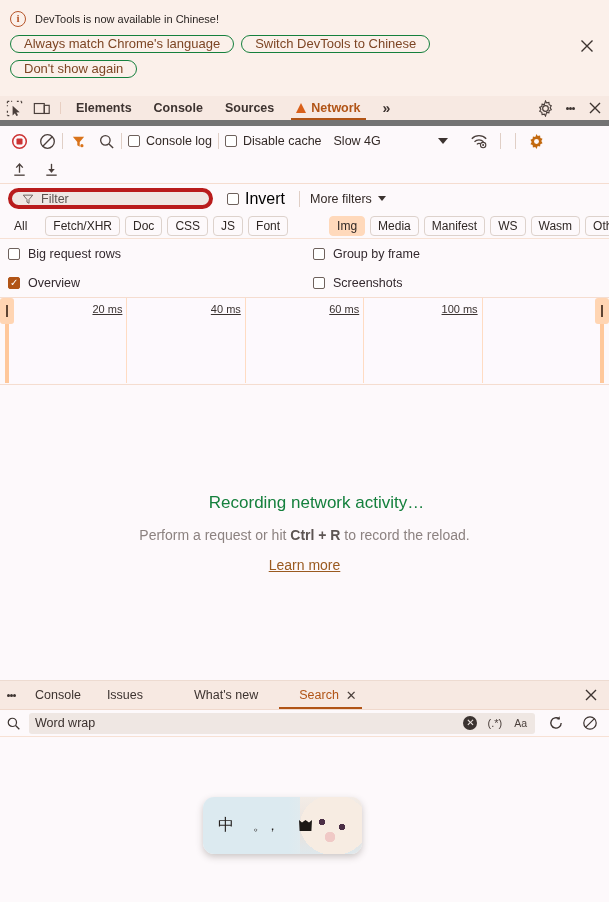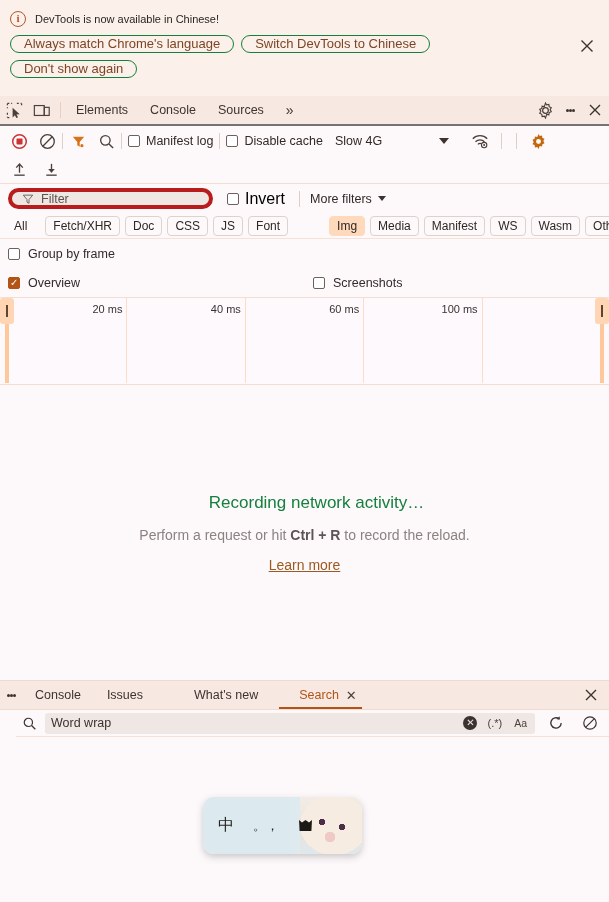--- a/index.html
+++ b/index.html
@@ -41,21 +41,22 @@
   .notif-close {
     position: absolute; right: 12px; top: 36px;
     width: 20px; height: 20px; cursor: pointer;
     color: #3c3330;
   }
 
   
   .tabstrip {
     height: 30px; background: #f7e9e2;
     display: flex; align-items: stretch;
-    border-bottom: 2px solid #737373;
+    border-bottom: 6px solid #737373;
+    font-weight: bold;
   }
   .tb-icon {
     width: 28px; display: flex; align-items: center; justify-content: center;
     cursor: pointer;
   }
   .vdiv { width: 1px; background: #e8cfc2; margin: 6px 4px; }
   .tab {
     padding: 0 11px; display: flex; align-items: center; gap: 5px;
     font-size: 12.5px; color: #3d3330; cursor: pointer;
     position: relative;
@@ -152,21 +153,21 @@
     position: absolute; left: 5px; right: 5px; top: 0; bottom: 1px;
     background: #fdf9fd;
     border-left: 4px solid #ffc89b; border-right: 4px solid #ffc89b;
   }
   .ov-ticks { position: absolute; inset: 0; display: flex; }
   .ov-cell {
     flex: 1; border-right: 1px solid #ffdcc3; position: relative;
   }
   .ov-cell:last-child { border-right: none; }
   .ov-label {
-    position: absolute; right: 4px; top: 5px; font-size: 11px; color: #3a3230;
+    position: absolute; right: 4px; top: 5px; font-size: 11px; color: #3a3230; text-decoration: underline;
   }
   .ov-handle {
     position: absolute; top: 0; width: 14px; height: 26px;
     background: #ffd5b3; border-radius: 3px;
     display: flex; align-items: center; justify-content: center;
   }
   .ov-handle i { display: block; width: 2px; height: 12px; background: #5d4433; }
   .ov-handle.left { left: 0; }
   .ov-handle.right { right: 0; }
 
@@ -200,21 +201,21 @@
   .dtab-close { font-size: 13px; color: #4a3f3b; }
   .kebab { width: 22px; display: flex; align-items: center; justify-content: center;
            cursor: pointer; }
   .kebab i { width: 3px; height: 3px; background: #3c3330; border-radius: 50%;
              display: block; margin: 1px 0; }
   .drawer-right { margin-left: auto; display: flex; align-items: center; padding-right: 4px; }
 
   
   .searchbar {
     height: 27px; display: flex; align-items: center; gap: 8px;
-    padding: 0 6px; background: #fdf9fb; border-bottom: 1px solid #f7e1d4; margin-left: 16px;
+    padding: 0 6px; background: #fdf9fb; border-bottom: 1px solid #f7e1d4;
   }
   .searchfield {
     flex: 1; height: 21px; background: #efe7e3; border-radius: 3px;
     display: flex; align-items: center; gap: 8px; padding: 0 6px;
     font-size: 12.5px; color: #3a302d; cursor: text;
   }
   .sf-text { flex: 1; }
   .clear-x {
     width: 14px; height: 14px; border-radius: 50%; background: #3b3330;
     color: #efe7e3; font-size: 10px; line-height: 14px; text-align: center;
@@ -286,20 +287,24 @@
 
   <div class="tab">
     <span>Elements</span>
   </div>
   <div class="tab">
     <span>Console</span>
   </div>
   <div class="tab">
     <span>Sources</span>
   </div>
+  <div class="tab active">
+    <span class="warn-tri"></span>
+    <span>Network</span>
+  </div>
   <div class="tab">
     <span style="font-size:14px;">»</span>
   </div>
 
   <div class="tabstrip-right">
     <div class="vdiv"></div>
     <div class="tb-icon">
       <svg width="17" height="17" viewBox="0 0 18 18">
         <circle cx="9" cy="9" r="3" stroke="#4a3f3b" stroke-width="1.3" fill="none"></circle>
         <path d="M9 1 l1.2 2.1 2.4-.5 .3 2.4 2.2 1 -1.2 2.1 1.2 2.1 -2.2 1 -.3 2.4 -2.4-.5 L9 17
@@ -342,21 +347,21 @@
   <div class="ico-btn">
     <svg width="17" height="17" viewBox="0 0 18 18">
       <circle cx="7.8" cy="7.8" r="5" stroke="#4a3f3b" stroke-width="1.4" fill="none"></circle>
       <path d="M11.6 11.6 L16 16" stroke="#4a3f3b" stroke-width="1.5"></path>
     </svg>
   </div>
   <div class="sep"></div>
 
   <label class="chkwrap">
     <span class="chk"></span>
-    <span>Manifest log</span>
+    <span>Console log</span>
   </label>
   <div class="sep"></div>
   <label class="chkwrap">
     <span class="chk"></span>
     <span>Disable cache</span>
   </label>
 
   <div class="throttle" style="margin-left:6px;">
     <span>Slow 4G</span>
   </div>
@@ -427,20 +432,24 @@
   <button class="chip active">Img</button>
   <button class="chip">Media</button>
   <button class="chip">Manifest</button>
   <button class="chip">WS</button>
   <button class="chip">Wasm</button>
   <button class="chip">Other</button>
 </div>
 
 <div class="optwrap">
   <div class="optrow">
+    <label class="c1">
+      <span class="chk"></span>
+      <span>Big request rows</span>
+    </label>
     <label class="c2">
       <span class="chk"></span>
       <span>Group by frame</span>
     </label>
   </div>
   <div class="optrow">
     <label class="c1">
       <span class="chk on"></span>
       <span>Overview</span>
     </label>

